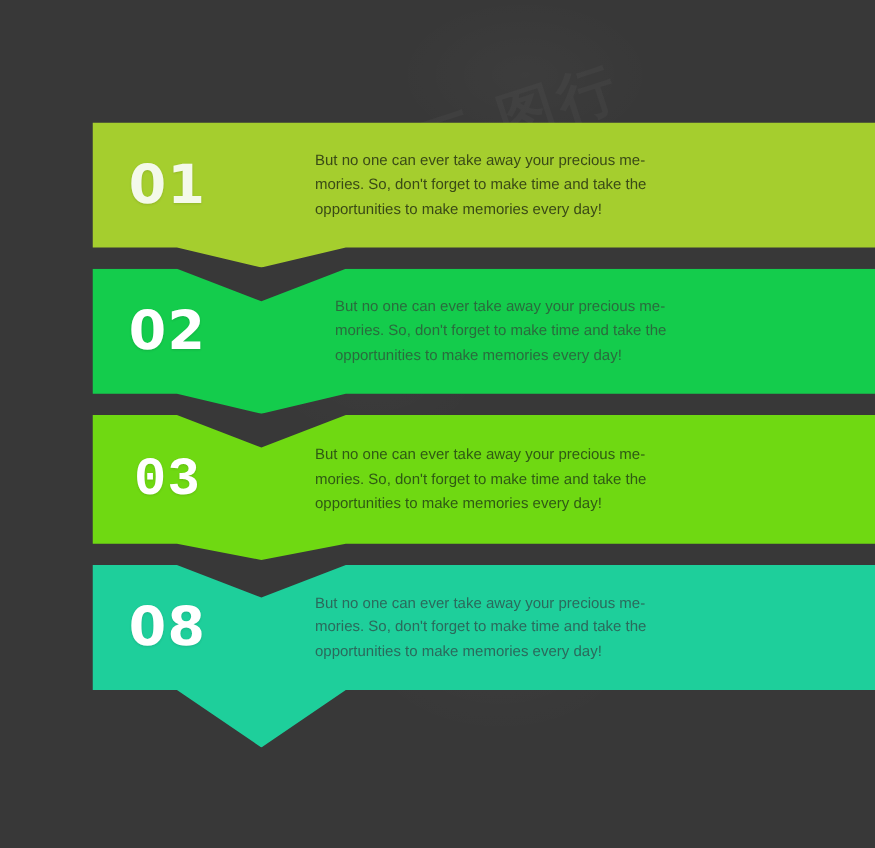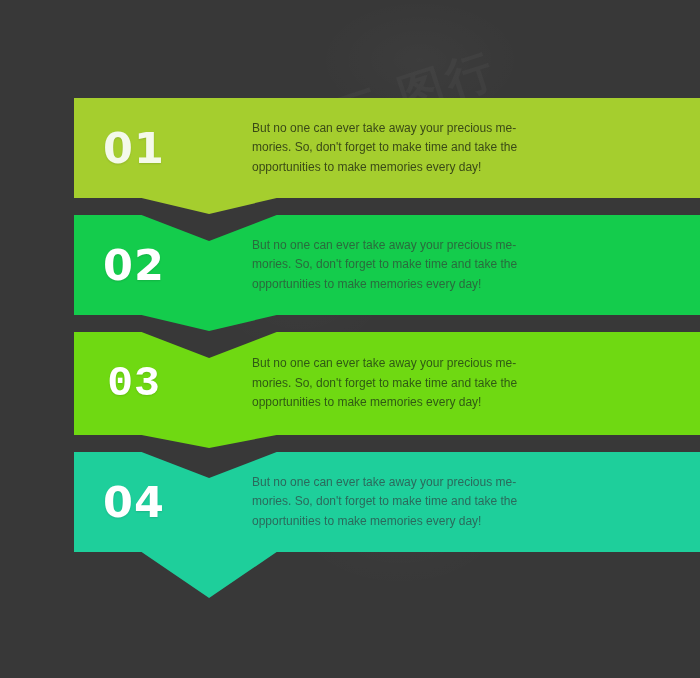--- a/index.html
+++ b/index.html
@@ -89,21 +89,21 @@
     white-space: pre-line;
   }
 
   
   #band-1 { top: 98px;  height: 116px; }
   #band-2 { top: 215px; height: 116px; }
   #band-3 { top: 332px; height: 116px; }
   #band-4 { top: 452px; height: 146px; }
 
   #band-1 .band-content { height: 100px; }
-  #band-2 .band-content { height: 100px; }
+  #band-2 .band-content { height: 100px; gap: 16px; }
   #band-3 .band-content { height: 103px; }
   #band-4 .band-content { height: 100px; }
 </style>
 </head>
 <body>
 
 <div id="infographic" style="background-color: rgb(56, 56, 56);">
 
   <div class="watermark">图行天下 图行天下</div>
 
@@ -141,20 +141,20 @@
 mories. So, don't forget to make time and take the
 opportunities to make memories every day!</div>
     </div>
   </div>
 
   <div class="band" id="band-4">
     <svg class="band-shape" viewBox="0 0 572 146" preserveAspectRatio="none">
       <path d="M 0 0 L 60 0 L 120 26 L 180 0 L 572 0 L 572 100 L 180 100 L 120 146 L 60 100 L 0 100 Z" fill="#1ecf9b"></path>
     </svg>
     <div class="band-content">
-      <div class="band-number" style="color:#ffffff;">04</div>
+      <div class="band-number" style="color:#ffffff;">08</div>
       <div class="band-text" style="color:#2b6a5c;">But no one can ever take away your precious me-
 mories. So, don't forget to make time and take the
 opportunities to make memories every day!</div>
     </div>
   </div>
 
 </div>
 
 </body></html>

